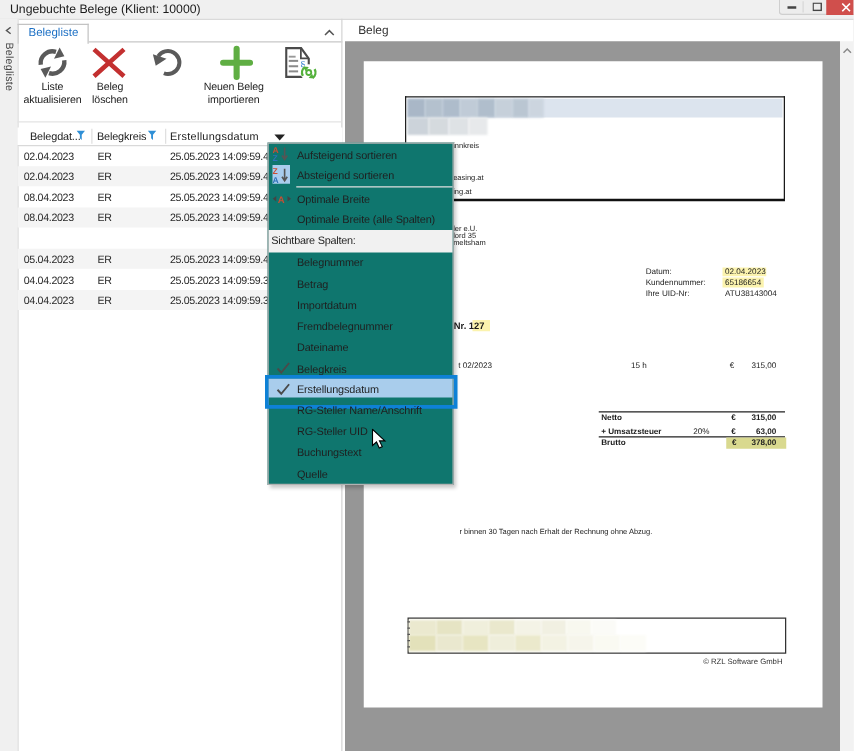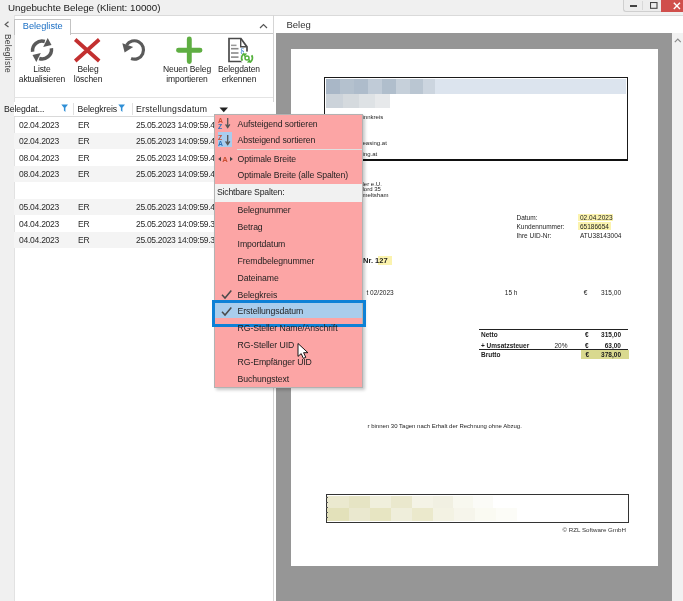--- a/index.html
+++ b/index.html
@@ -27,21 +27,21 @@
 .row.alt{background:#f4f4f4}
 .c1,.c2,.c3{position:absolute;top:3.8px;font-size:8.5px;color:#2a2a2a;letter-spacing:-0.25px;white-space:nowrap}
 .c1{left:5px}.c2{left:64px}.c3{left:122px;letter-spacing:-0.3px}
 #belegtitle{left:286.5px;top:18.5px;font-size:9.5px;color:#333}
 #viewer{left:276px;top:33px;width:396px;height:568px;background:#969696}
 #vscroll{left:672px;top:33px;width:11px;height:568px;background:#f2f2f2}
 #page{left:291px;top:49px;width:367px;height:517px;background:#fff}
 .inv{position:absolute;color:#1c1c1c;white-space:nowrap}
 .i65{font-size:6.5px}.i6{font-size:6px}.ib{font-weight:bold}
 .ramt{text-align:right}
-#menu{left:214px;top:114px;width:146.5px;background:#fca5a5;border:1px solid #b2b2b2;box-shadow:2px 2px 3px rgba(0,0,0,0.22)}
+#menu{left:214px;top:114px;width:146.5px;background:#0f766e;border:1px solid #b2b2b2;box-shadow:2px 2px 3px rgba(0,0,0,0.22)}
 .mi{position:relative;height:16.7px}
 .mi.c{height:16.88px}
 .mtext{position:absolute;left:22.6px;top:3.6px;font-size:8.7px;color:#1f1f1f;letter-spacing:-0.1px;white-space:nowrap}
 .mico{position:absolute;left:3.4px;top:2.2px}
 #mhdr{height:18px;background:#f1f1f1;position:relative;margin:0 -0.5px}
 #mhdr div{position:absolute;left:2.5px;top:3.6px;font-size:8.7px;color:#1f1f1f;letter-spacing:-0.2px}
 #msep{height:1.8px;position:relative}
 #msep div{position:absolute;left:22px;right:0;top:0.4px;height:1px;background:#e0e0e0}
 .chk{position:absolute;left:6px;top:3.5px}
 #hlframe{position:absolute;left:-3.5px;top:-3.2px;width:154.5px;height:27px;border:3.4px solid #0e81d6;box-sizing:border-box}
@@ -104,25 +104,24 @@
 <path d="M-4.7 2.7 A 5.4 5.4 0 0 1 -3.1 -4.3" fill="none" stroke="#54b13c" stroke-width="1.9"></path>
 <path d="M4.7 -2.7 A 5.4 5.4 0 0 1 3.1 4.3" fill="none" stroke="#54b13c" stroke-width="1.9"></path>
 <path d="M-4.2 -4.8 L0.1 -4.4 L-2.7 -1 Z" fill="#54b13c"></path>
 <path d="M4.2 4.8 L-0.1 4.4 L2.7 1 Z" fill="#54b13c"></path>
 <circle cx="0" cy="0" r="2" fill="none" stroke="#54b13c" stroke-width="1.5"></circle>
 </g>
 </svg>
 <div class="tlabel" style="left:-4px;top:64px;width:92px">Liste<br>aktualisieren</div>
 <div class="tlabel" style="left:43px;top:64px;width:90px">Beleg<br>löschen</div>
 <div class="tlabel" style="left:142px;top:64px;width:90px">Neuen Beleg<br>importieren</div>
-<div class="tlabel" style="left:194px;top:64px;width:90px">Belegdaten<br>erkennen</div>
 <div class="abs" id="toolbarline"></div>
 
 <div class="abs" id="thead"></div>
-<div class="abs htext" style="left:4px">Belegdat...</div>
+<div class="abs htext" style="left:24px">Belegdat...</div>
 <svg class="abs" style="left:61px;top:104px" width="8" height="9">
       <path d="M0.3 0.5 H7 L4.4 3.7 V8 L2.9 6.6 V3.7 Z" fill="#2f8fd6"></path>
     </svg>
 <div class="abs htext" style="left:77.5px">Belegkreis</div>
 <svg class="abs" style="left:117.5px;top:104px" width="8" height="9">
       <path d="M0.3 0.5 H7 L4.4 3.7 V8 L2.9 6.6 V3.7 Z" fill="#2f8fd6"></path>
     </svg>
 <div class="abs htext" style="left:136px;letter-spacing:0.25px">Erstellungsdatum</div>
 <svg class="abs" style="left:218.5px;top:107px" width="10" height="6">
       <path d="M0.5 0.5 H9 L4.75 5.3 Z" fill="#222"></path>
@@ -315,22 +314,22 @@
         </svg>
         <div class="mtext">Erstellungsdatum</div>
       </div>
 <div class="mi c">
         <div class="mtext">RG-Steller Name/Anschrift</div>
       </div>
 <div class="mi c">
         <div class="mtext">RG-Steller UID</div>
       </div>
 <div class="mi c">
-        <div class="mtext">RG-Empfänger UID</div>
-      </div>
-<div class="mi c">
         <div class="mtext">Buchungstext</div>
+      </div>
+<div class="mi c">
+        <div class="mtext">Quelle</div>
       </div>
 </div>
 <svg class="abs" style="left:296.8px;top:342.8px;z-index:50" width="13" height="18" viewBox="0 0 13 18">
       <path d="M1 0.5 L1 13.4 L4.2 10.6 L6.4 15.4 L8.8 14.3 L6.6 9.7 L10.9 9.7 Z" fill="#fff" stroke="#000" stroke-width="0.9"></path>
     </svg>
 </div>
 
 </body></html>

